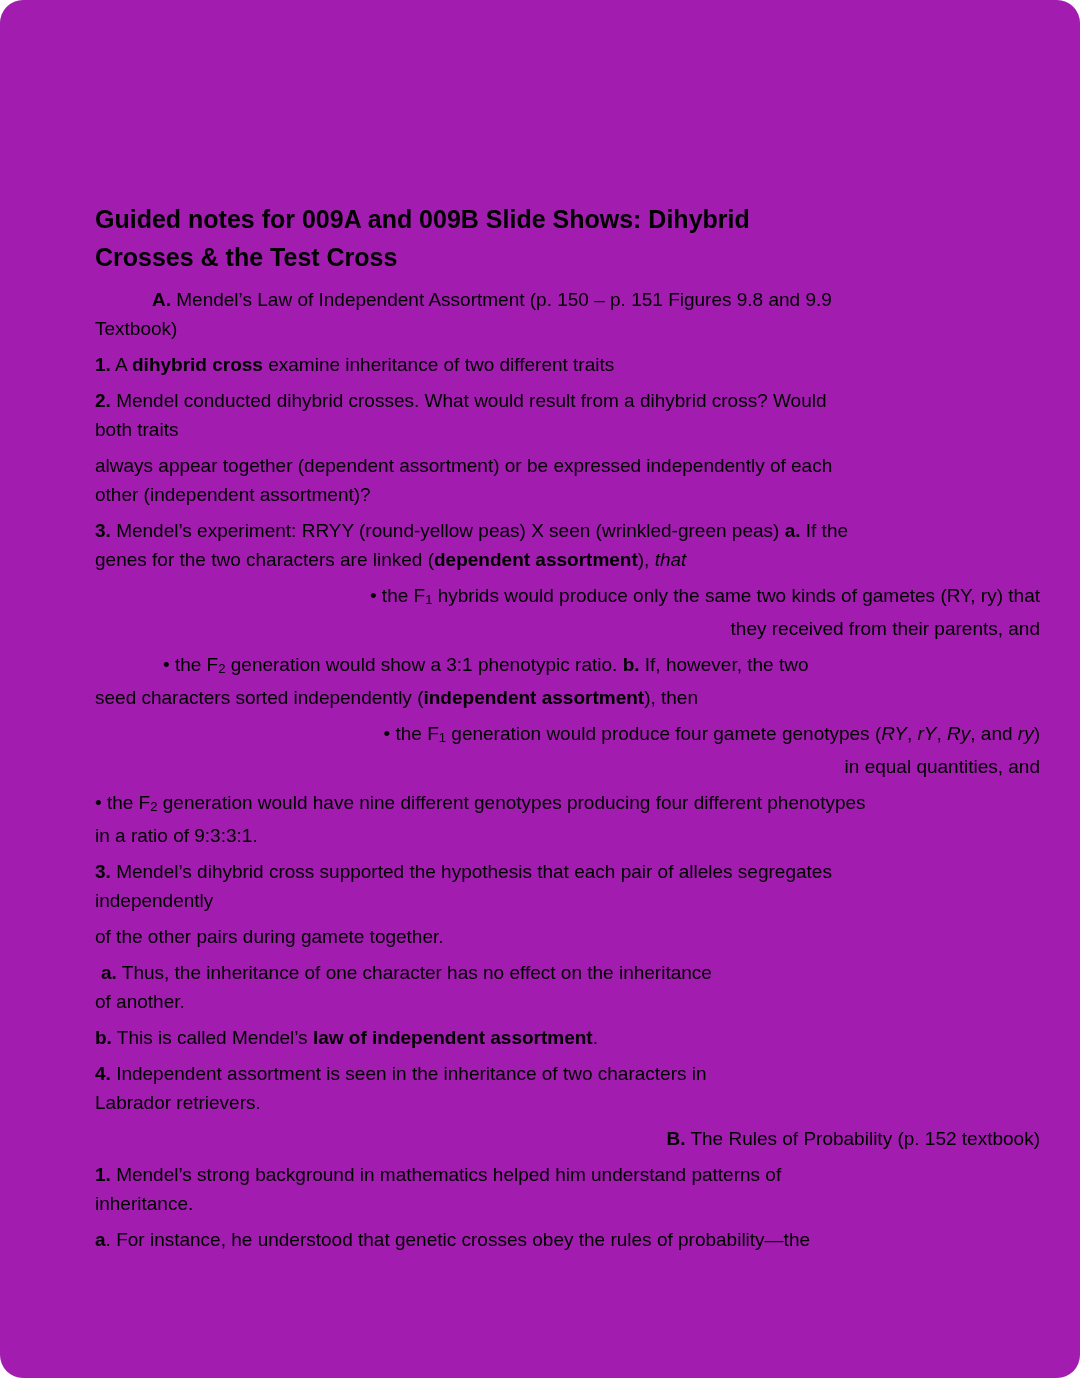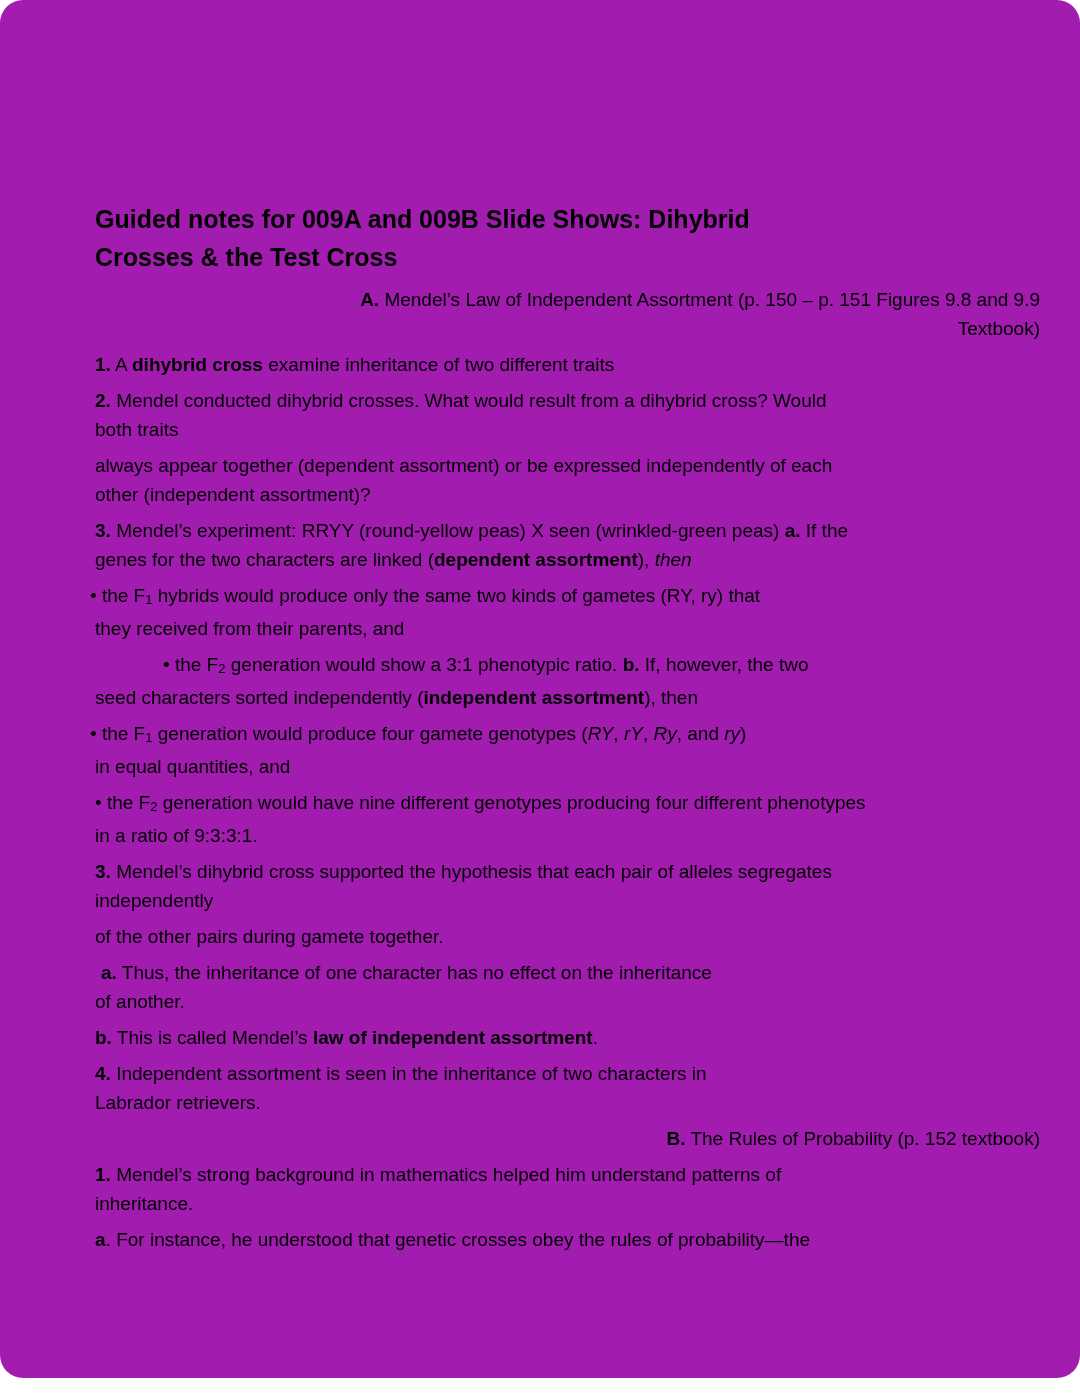--- a/index.html
+++ b/index.html
@@ -29,23 +29,23 @@
     font-size: 19px;
     line-height: 29px;
     white-space: nowrap; 
   }
   .doc-title {
     font-size: 25px !important;
     line-height: 38px !important;
     font-weight: bold;
     margin-bottom: 9px !important;
   }
-  .indent-first { text-indent: 57px; text-align: right; }
+  .indent-first { text-indent: 57px; }
   .lvl1     { margin-left: 25px; }
-  .bullet-a { margin-left: 103px; text-indent: -5px; }
+  .bullet-a { margin-left: 103px; text-indent: -5px; text-align: right; }
   .bullet-b { margin-left: 45px;  text-indent: 68px; }
   .letter-a { margin-left: 89px;  text-indent: 6px; }
   .letter-b { margin-left: 95px; }
   .letter-c { margin-left: 45px; }
   .b-heading { margin-top: 16px; text-align: right; }
   .b { font-weight: bold; }
   .i { font-style: italic; }
   .sub {
     font-size: 13px;
     vertical-align: -2px;
@@ -54,21 +54,21 @@
 </head>
 <body>
 
 <div class="page">
   <div id="doc">
       <p class="doc-title"><span>Guided notes for 009A and 009B Slide Shows: Dihybrid</span><br><span>Crosses &amp; the Test Cross</span></p>
       <p class="indent-first"><span class="b">A.</span><span> Mendel’s Law of Independent Assortment (p. 150 – p. 151 Figures 9.8 and 9.9</span><br><span>Textbook)</span></p>
       <p class="lvl1"><span class="b">1.</span><span> A </span><span class="b">dihybrid cross</span><span> examine inheritance of two different traits</span></p>
       <p class="lvl1"><span class="b">2.</span><span> Mendel conducted dihybrid crosses. What would result from a dihybrid cross? Would</span><br><span>both traits</span></p>
       <p class="lvl1"><span>always appear together (dependent assortment) or be expressed independently of each</span><br><span>other (independent assortment)?</span></p>
-      <p class="lvl1"><span class="b">3.</span><span> Mendel’s experiment: RRYY (round-yellow peas) X seen (wrinkled-green peas) </span><span class="b">a.</span><span> If the</span><br><span>genes for the two characters are linked (</span><span class="b">dependent assortment</span><span>), </span><span class="i">then</span></p>
+      <p class="lvl1"><span class="b">3.</span><span> Mendel’s experiment: RRYY (round-yellow peas) X seen (wrinkled-green peas) </span><span class="b">a.</span><span> If the</span><br><span>genes for the two characters are linked (</span><span class="b">dependent assortment</span><span>), </span><span class="i">that</span></p>
       <p class="bullet-a"><span>• the F</span><span class="sub">1</span><span> hybrids would produce only the same two kinds of gametes (RY, ry) that</span><br><span>they received from their parents, and</span></p>
       <p class="bullet-b"><span>• the F</span><span class="sub">2</span><span> generation would show a 3:1 phenotypic ratio. </span><span class="b">b.</span><span> If, however, the two</span><br><span>seed characters sorted independently (</span><span class="b">independent assortment</span><span>), then</span></p>
       <p class="bullet-a"><span>• the F</span><span class="sub">1</span><span> generation would produce four gamete genotypes (</span><span class="i">RY</span><span>, </span><span class="i">rY</span><span>, </span><span class="i">Ry</span><span>, and </span><span class="i">ry</span><span>)</span><br><span>in equal quantities, and</span></p>
       <p class="lvl1"><span>• the F</span><span class="sub">2</span><span> generation would have nine different genotypes producing four different phenotypes</span><br><span>in a ratio of 9:3:3:1.</span></p>
       <p class="lvl1"><span class="b">3.</span><span> Mendel’s dihybrid cross supported the hypothesis that each pair of alleles segregates</span><br><span>independently</span></p>
       <p class="lvl1"><span>of the other pairs during gamete together.</span></p>
       <p class="letter-a"><span class="b">a.</span><span> Thus, the inheritance of one character has no effect on the inheritance</span><br><span>of another.</span></p>
       <p class="letter-b"><span class="b">b.</span><span> This is called Mendel’s </span><span class="b">law of independent assortment</span><span>.</span></p>
       <p class="lvl1"><span class="b">4.</span><span> Independent assortment is seen in the inheritance of two characters in</span><br><span>Labrador retrievers.</span></p>
       <p class="b-heading"><span class="b">B.</span><span> The Rules of Probability (p. 152 textbook)</span></p>

